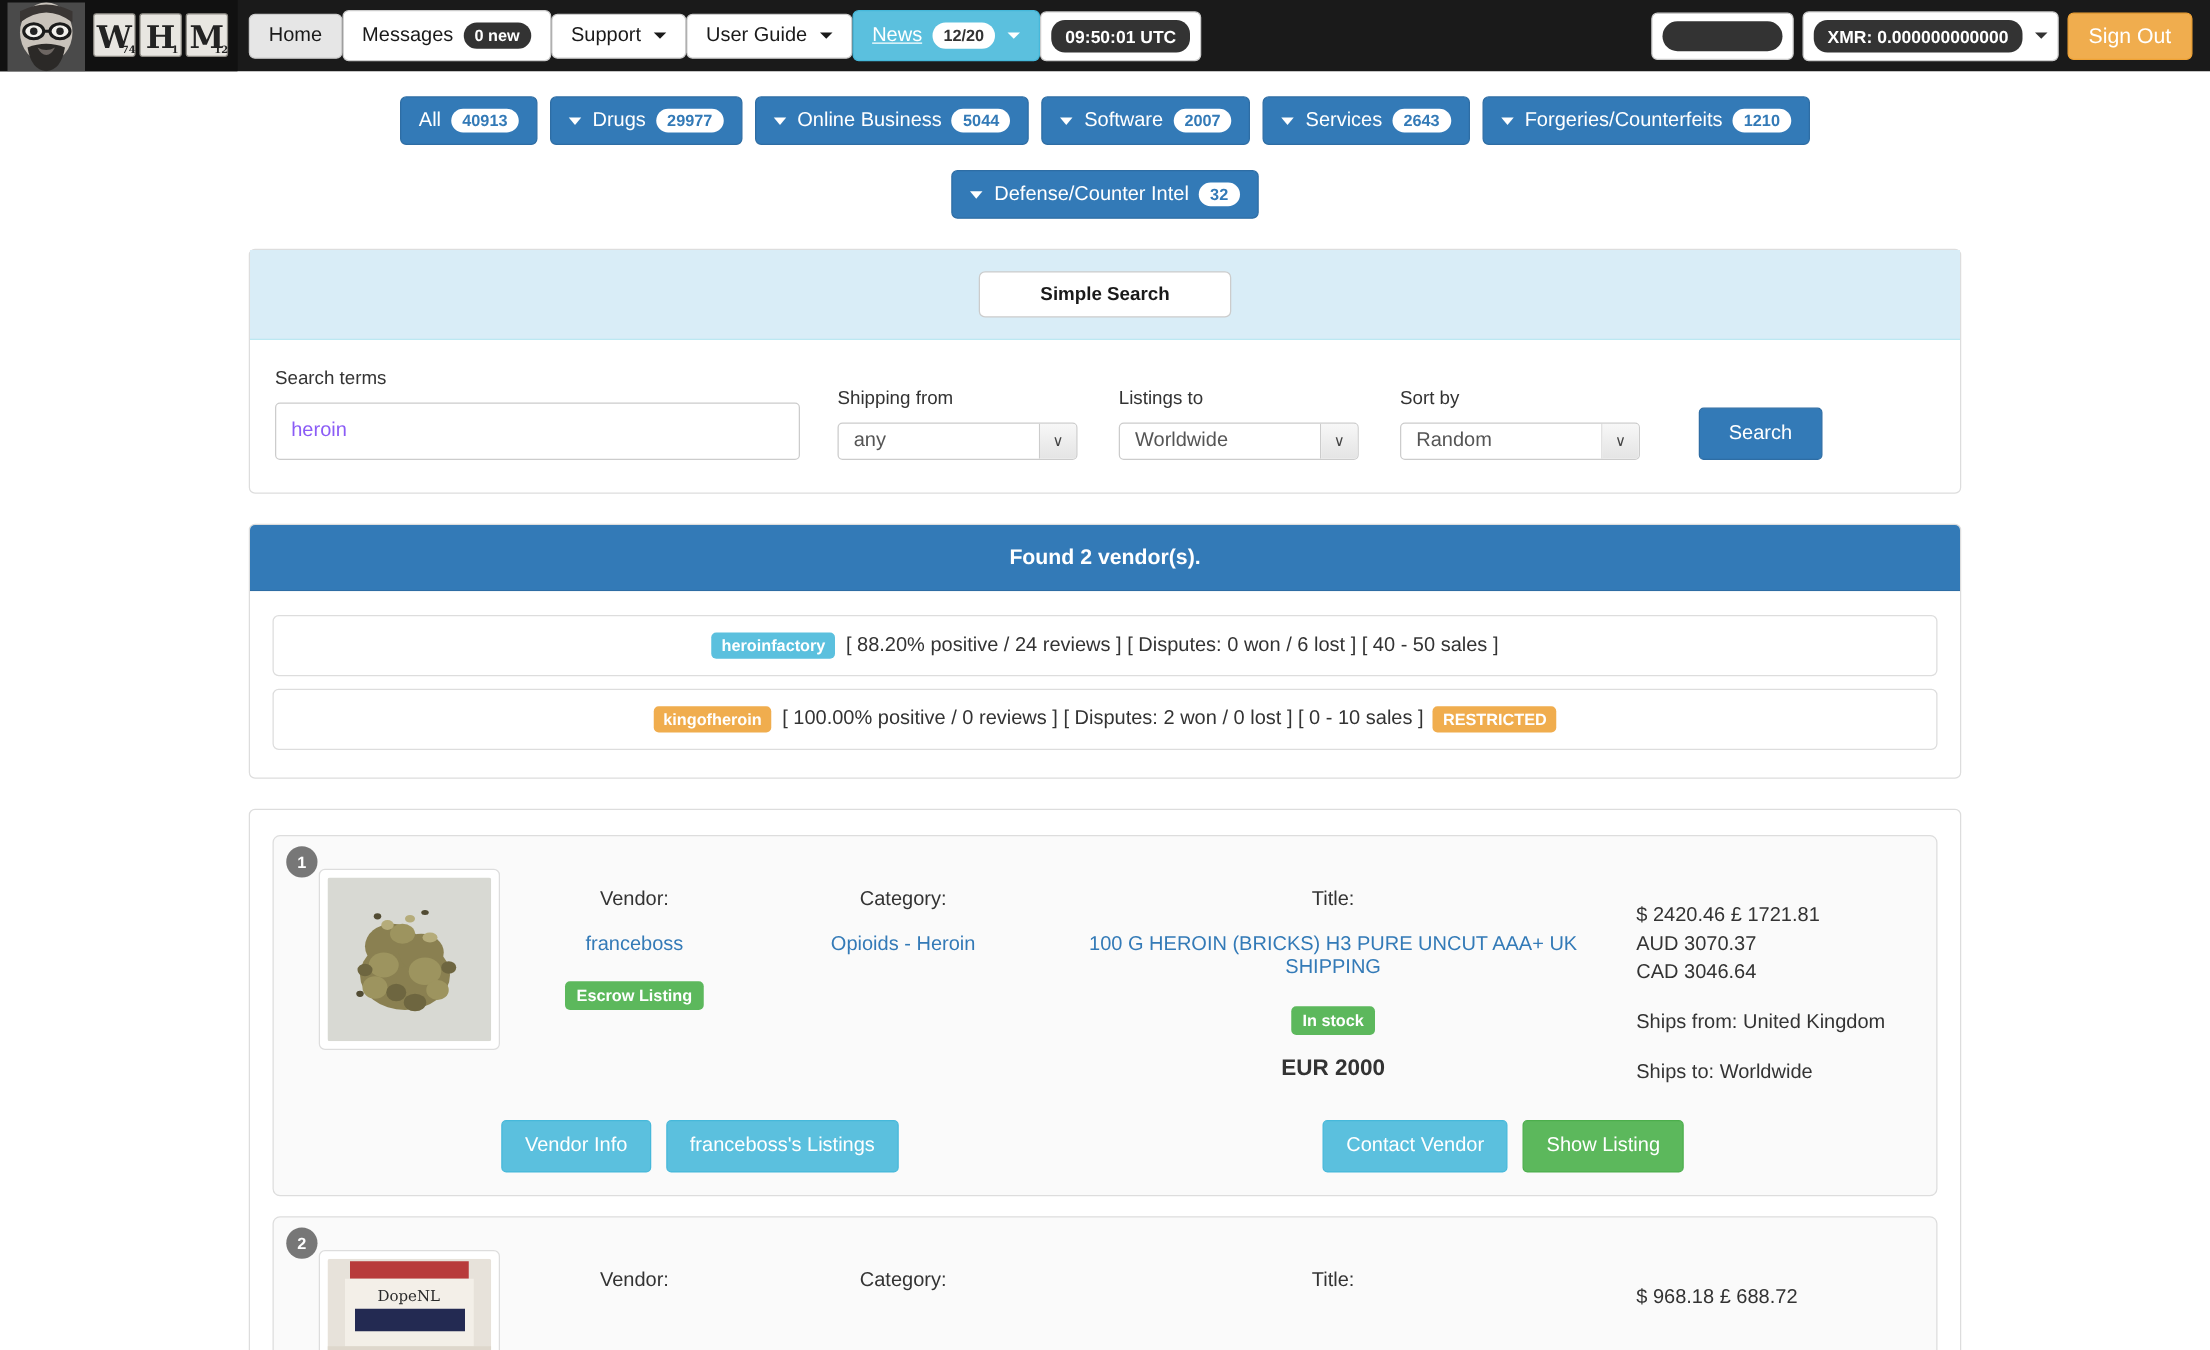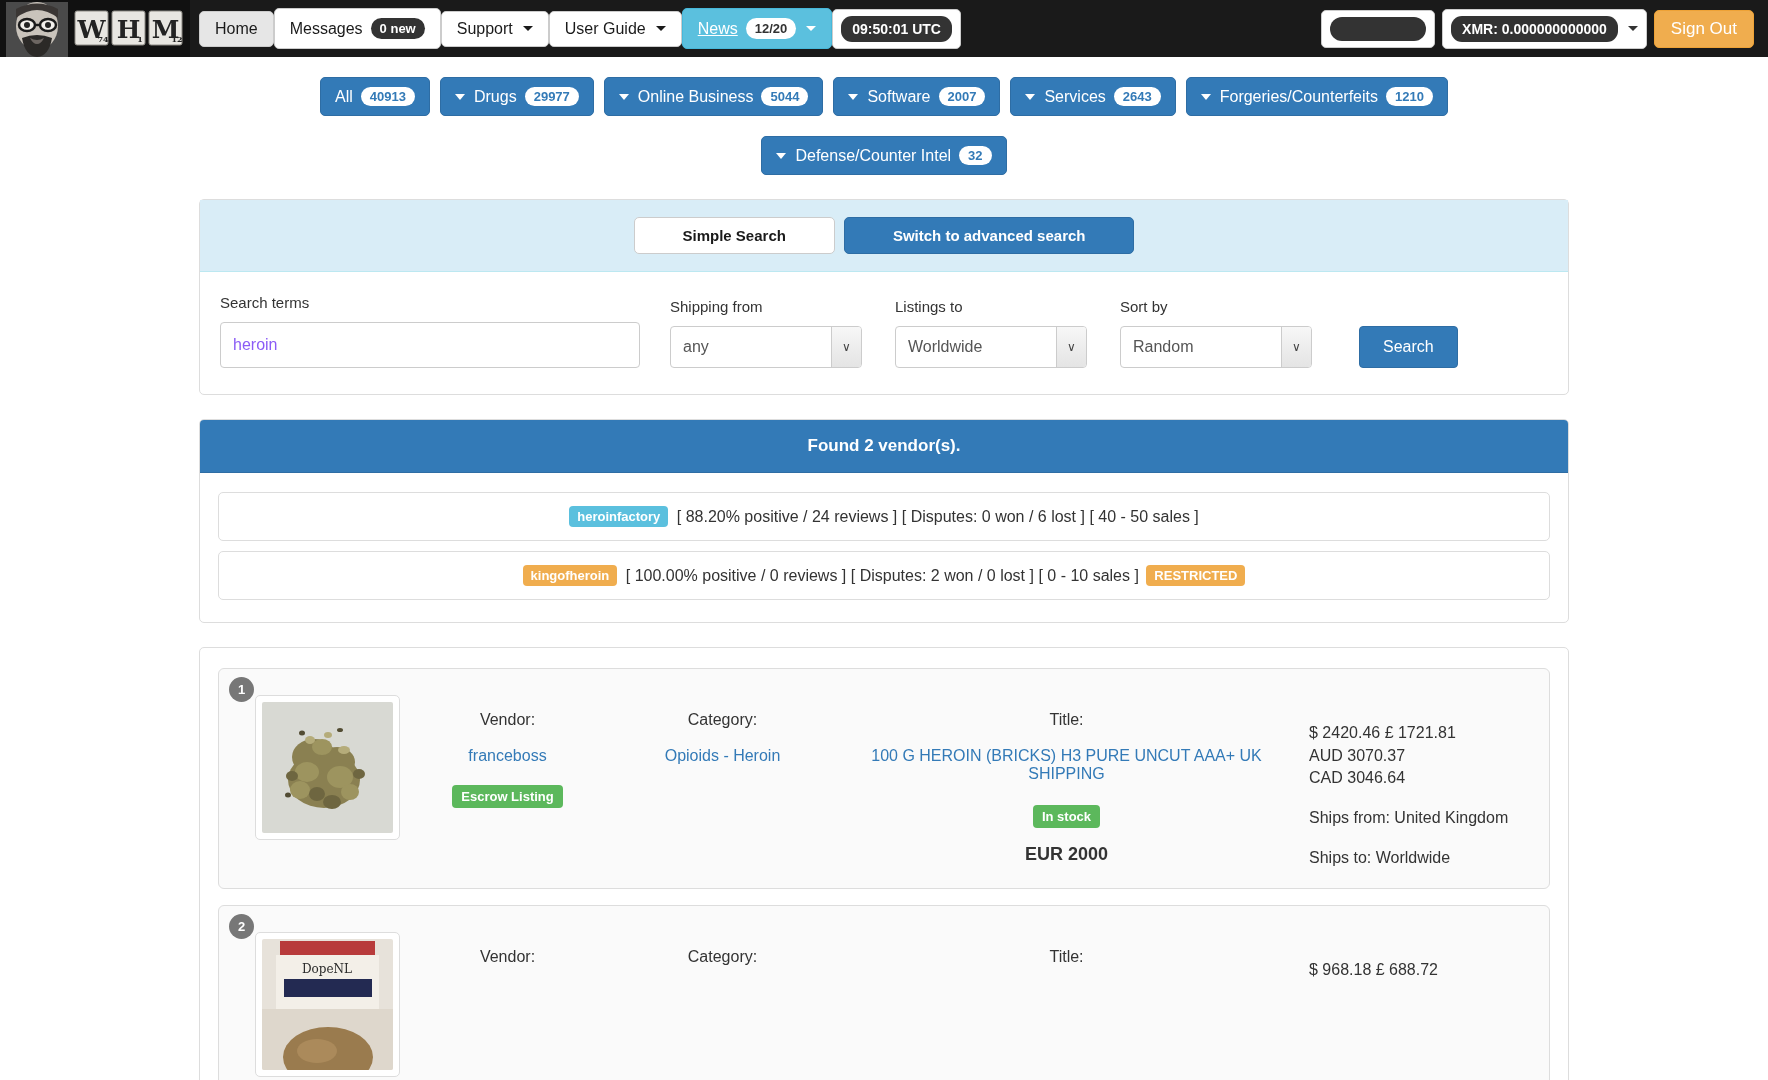--- a/index.html
+++ b/index.html
@@ -197,21 +197,21 @@
     border-radius: 4px;
     padding: 6px 12px;
     font-size: 16px;
     color: #8b5cf6;
     font-family: "Liberation Sans", sans-serif;
     background: #fff;
   }
   .sel-wrap {
     position: relative;
     width: 192px;
-    height: 42px;
+    height: 30px;
     border: 1px solid #cccccc;
     border-radius: 4px;
     background: #fff;
     display: flex;
     align-items: center;
     padding: 0 12px;
     font-size: 16px;
     color: #555;
     cursor: pointer;
   }
@@ -536,23 +536,20 @@
     <span class="cnt">32</span>
   </div>
 </div>
 
 <div class="container">
 
   <div class="panel">
     <div class="panel-head-light">
       <div class="tab-btn">
         <span>Simple Search</span>
-      </div>
-      <div class="tab-btn primary">
-        <span>Switch to advanced search</span>
       </div>
     </div>
 
     <div class="search-body">
       <div class="fld">
         <label>Search terms</label>
         <input class="txt-input" type="text" value="heroin" style="">
       </div>
 
       <div class="gap"></div>
@@ -671,20 +668,37 @@
 
           <div class="col-price">
             <div>$ 2420.46 £ 1721.81</div>
             <div>AUD 3070.37</div>
             <div>CAD 3046.64</div>
             <div class="ship-line">Ships from: United Kingdom</div>
             <div class="ship-line">Ships to: Worldwide</div>
           </div>
         </div>
 
+        <div class="btn-row">
+          <div class="btn-info">
+            <span>Vendor Info</span>
+          </div>
+          <div class="btn-info">
+            <span>franceboss's Listings</span>
+          </div>
+          <div class="btn-spacer"></div>
+          <div class="btn-right-group">
+            <div class="btn-info">
+              <span>Contact Vendor</span>
+            </div>
+            <div class="btn-green">
+              <span>Show Listing</span>
+            </div>
+          </div>
+        </div>
       </div>
 
       <div class="listing">
         <div class="lst-num">2</div>
 
         <div class="lrow">
           <div class="thumb-box">
             <svg class="thumb" viewBox="0 0 131 131">
               <rect width="131" height="131" fill="#e7e2da"></rect>
               <rect x="18" y="2" width="95" height="14" fill="#b83b3b"></rect>

